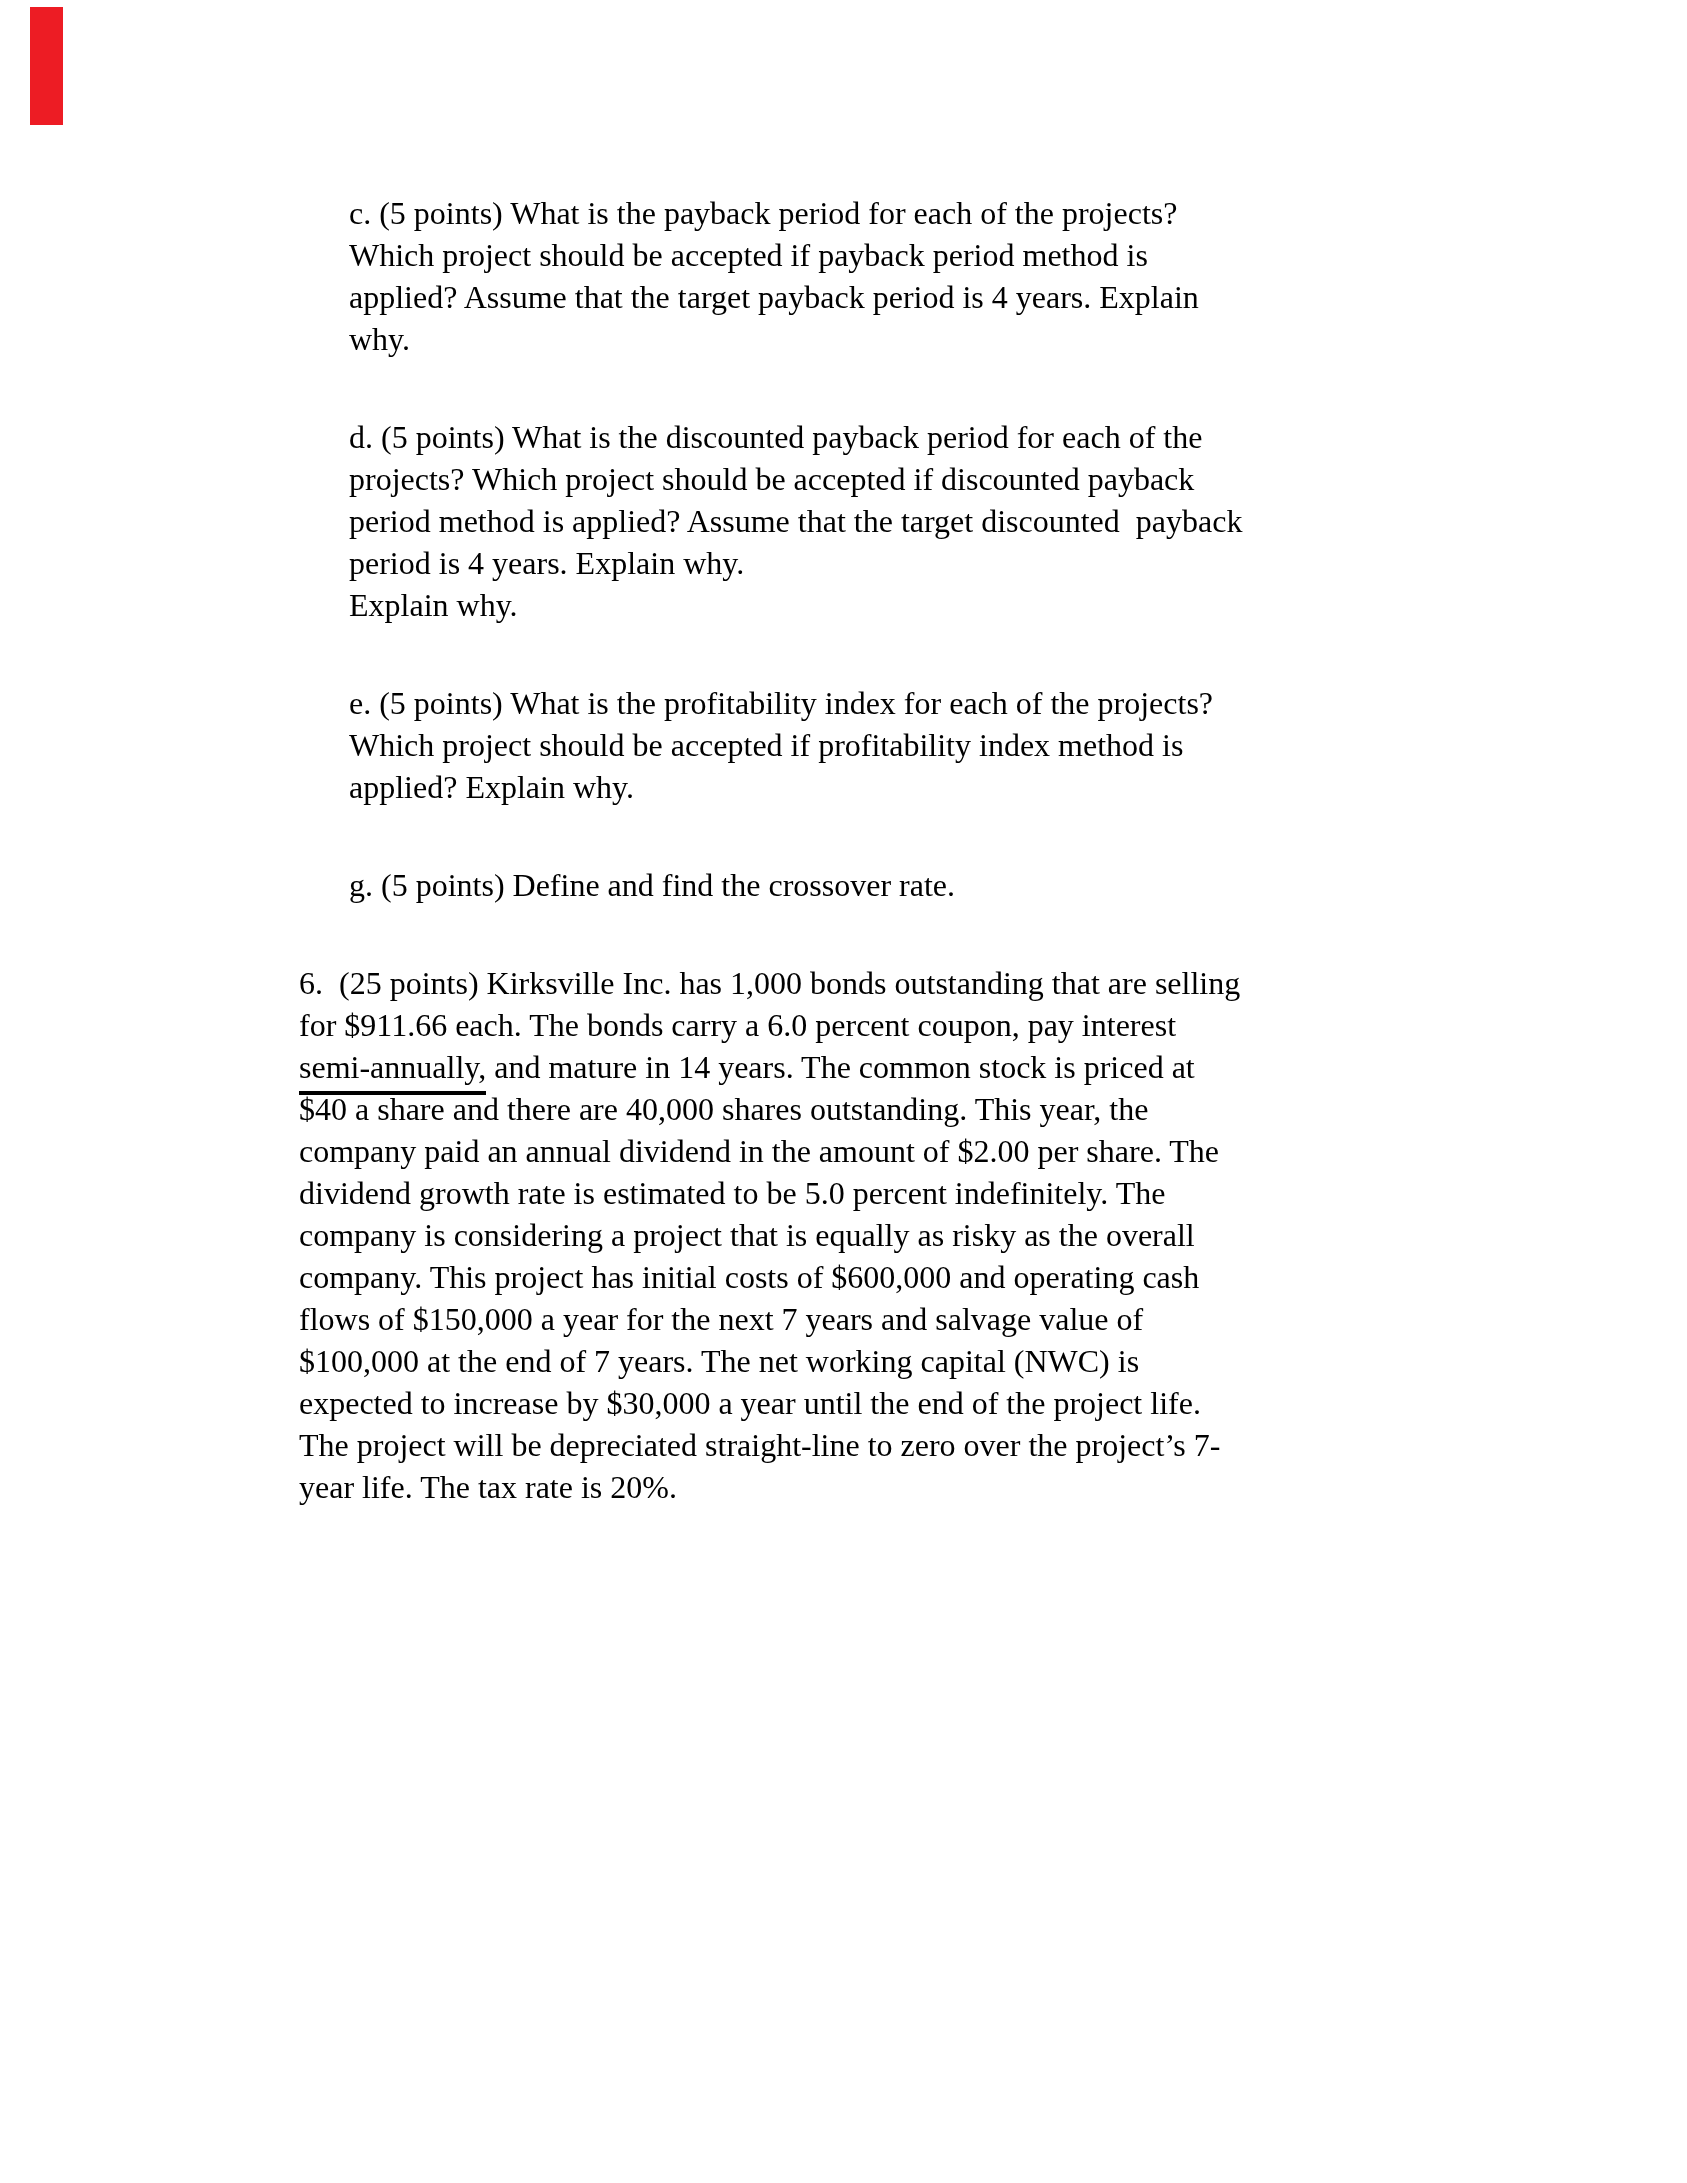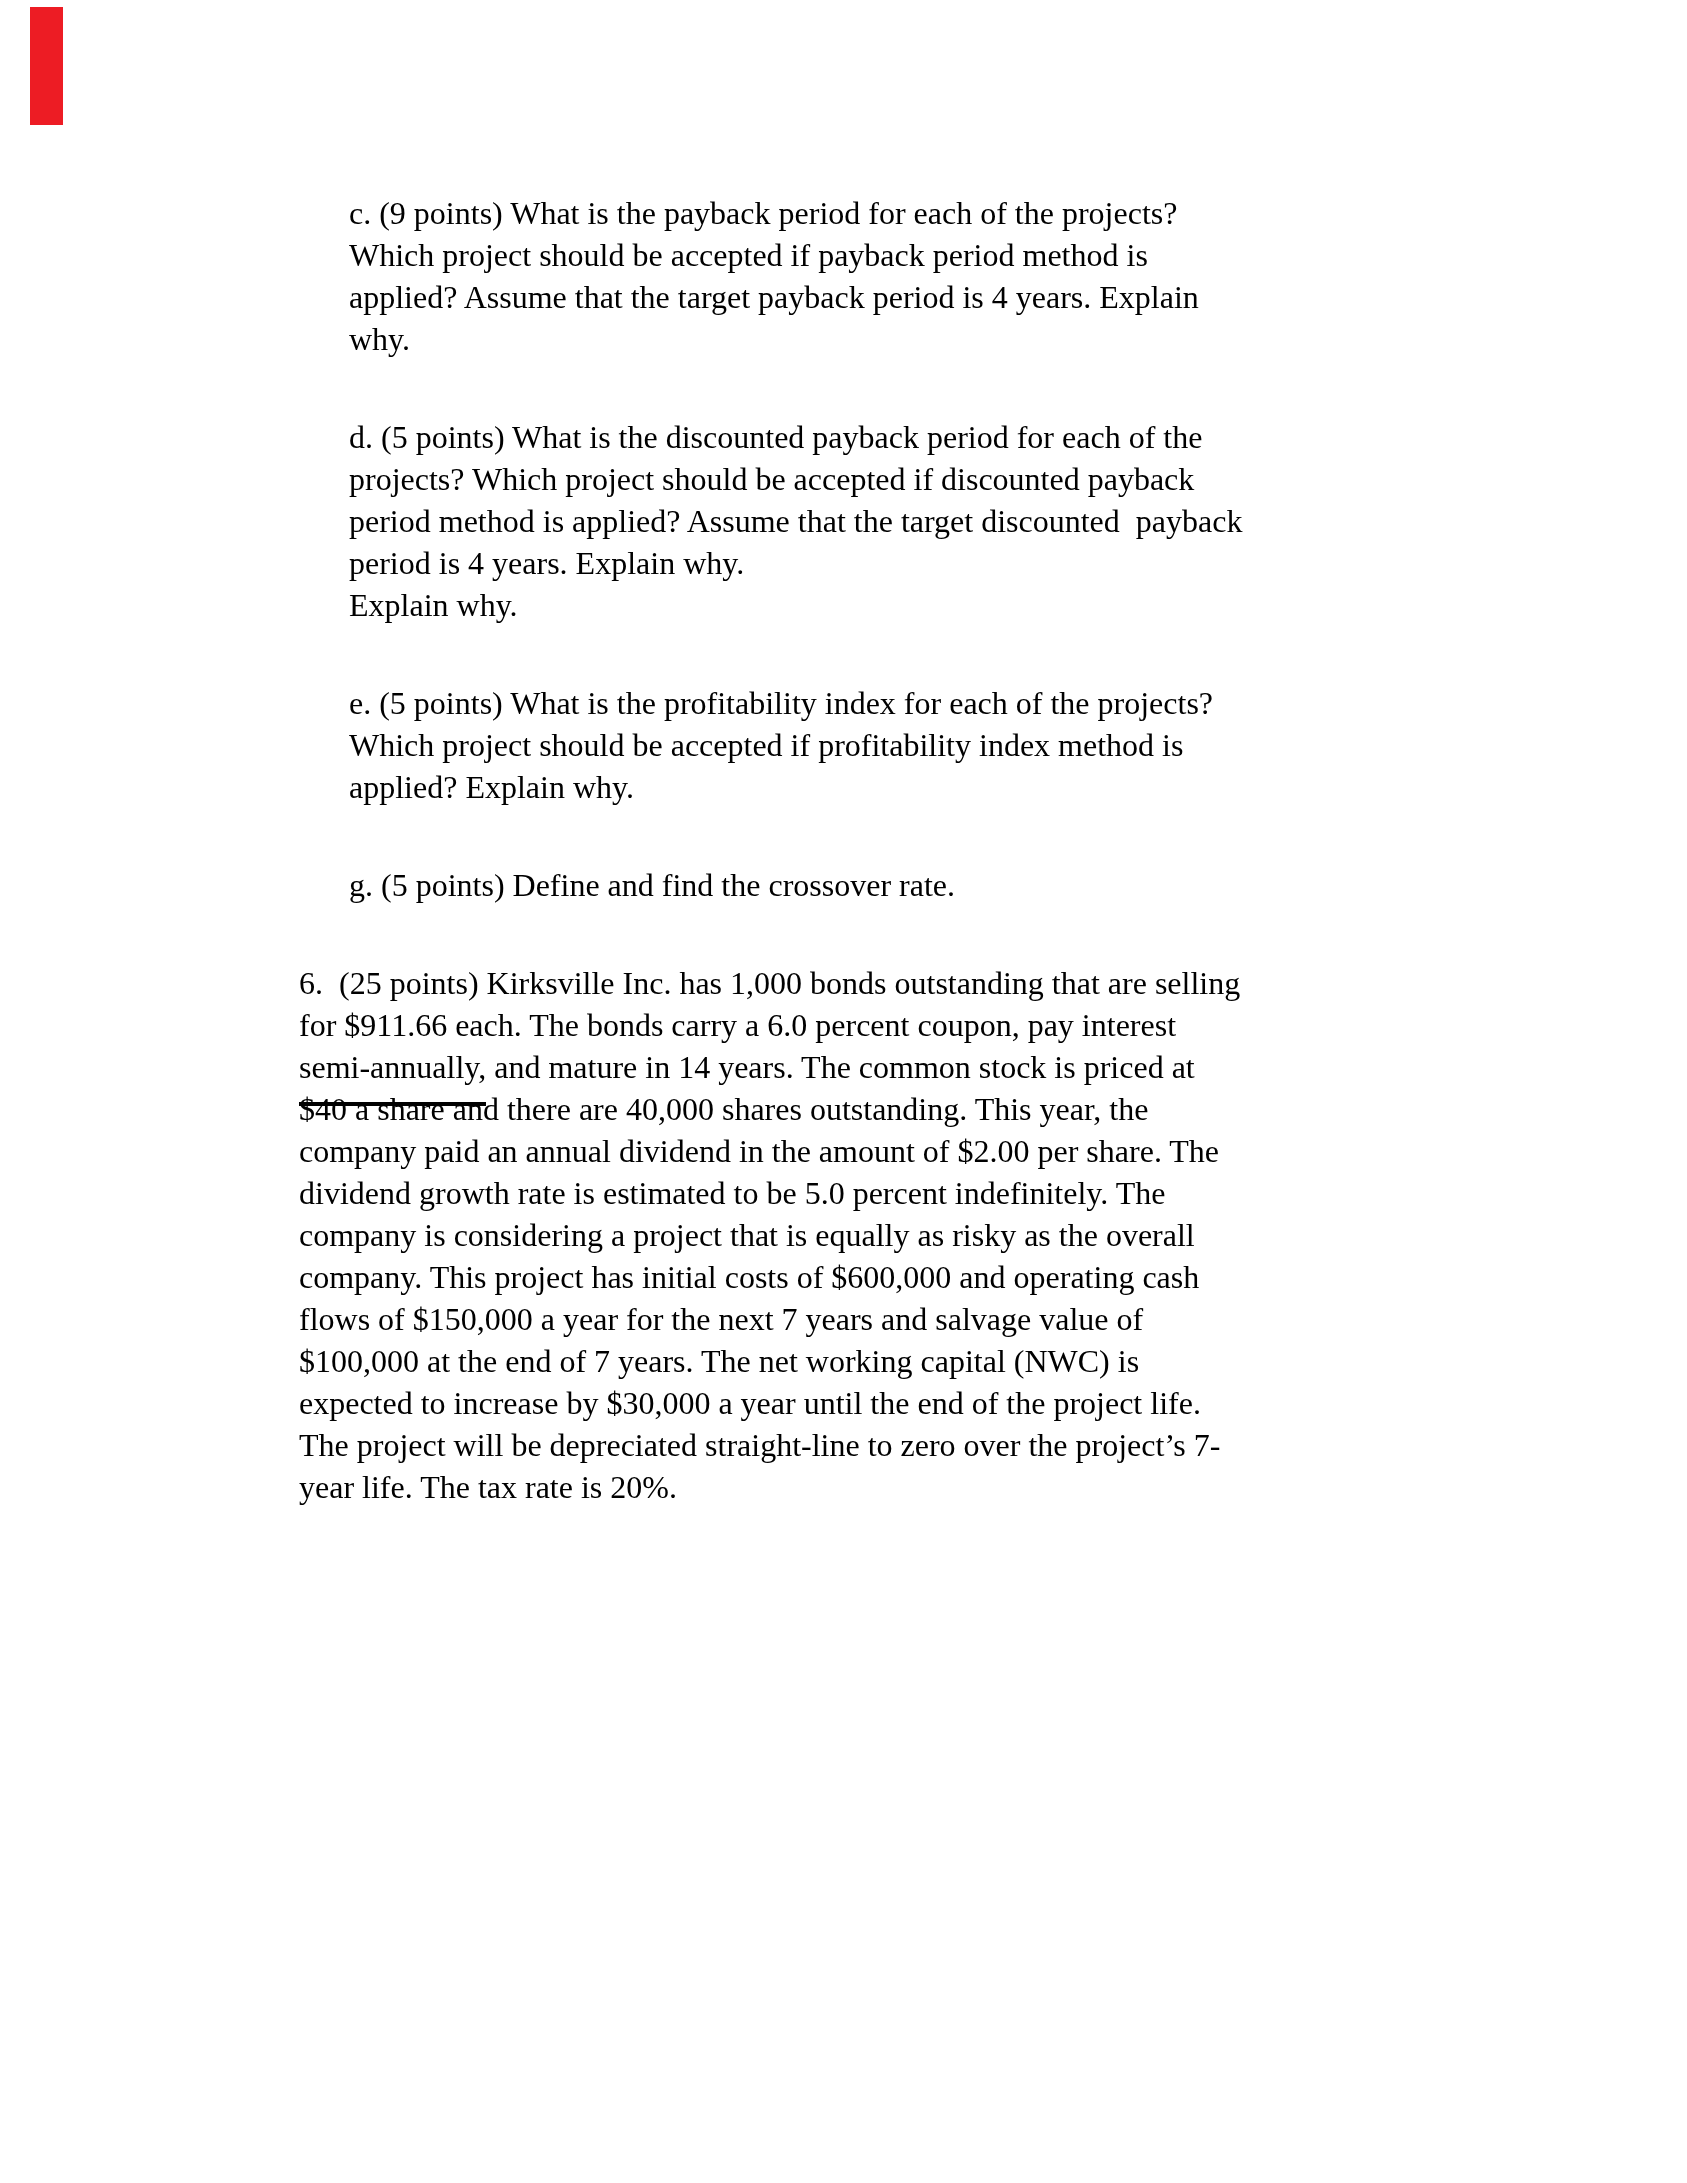--- a/index.html
+++ b/index.html
@@ -37,34 +37,34 @@
     margin: 0 0 56px 50px;
     padding: 0;
   }
   p.q6 {
     white-space: pre-line;
     margin: 42px 0 8px 0;
     padding: 0;
   }
   .u {
     border-bottom: 4.6px solid #000000;
-    padding-bottom: 17px;
+    padding-bottom: 6px;
   }
   i {
     font-style: italic;
   }
 </style>
 </head>
 <body>
 
 <div class="page">
   <div class="red-marker" style="background-color: rgb(237, 28, 36);"></div>
 
   <div class="content">
-    <p class="item">c. (9 points) What is the payback period for each of the projects?
+    <p class="item">c. (5 points) What is the payback period for each of the projects?
 Which project should be accepted if payback period method is
 applied? Assume that the target payback period is 4 years. Explain
 why.</p>
     <p class="item">d. (5 points) What is the discounted payback period for each of the
 projects? Which project should be accepted if discounted payback
 period method is applied? Assume that the target discounted &nbsp;payback
 period is 4 years. Explain why.
 Explain why.</p>
     <p class="item">e. (5 points) What is the profitability index for each of the projects?
 Which project should be accepted if profitability index method is

